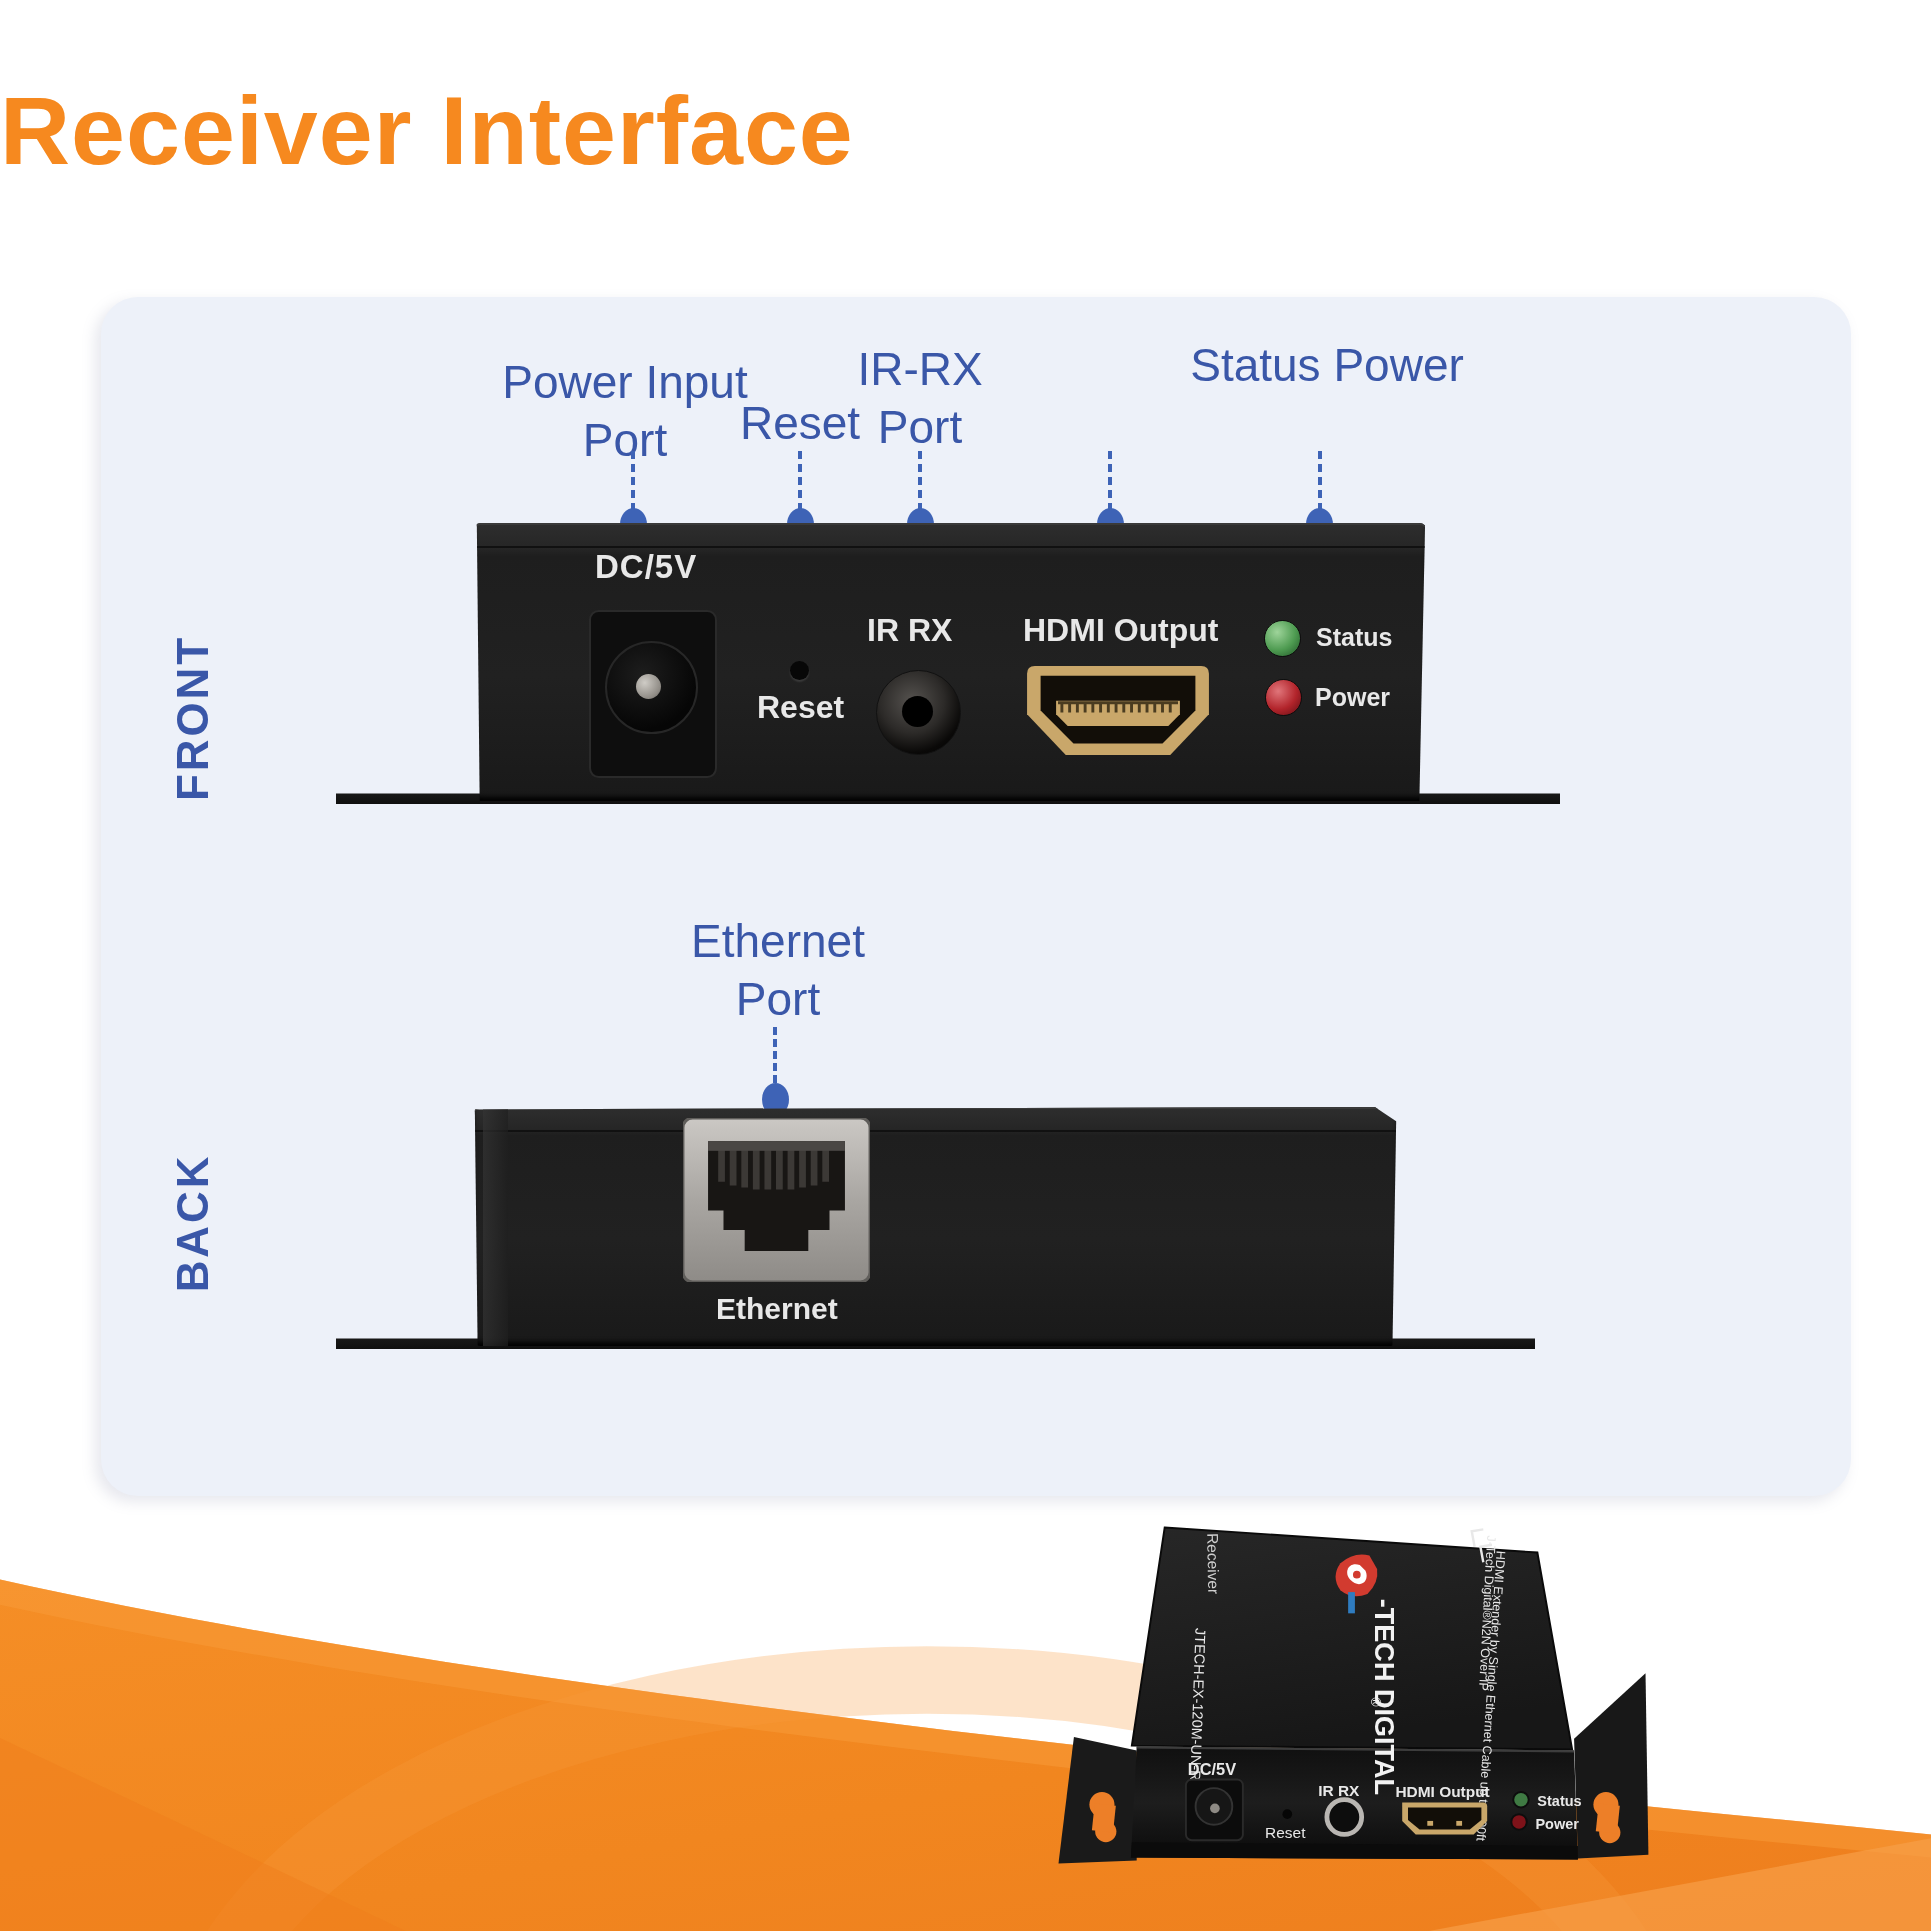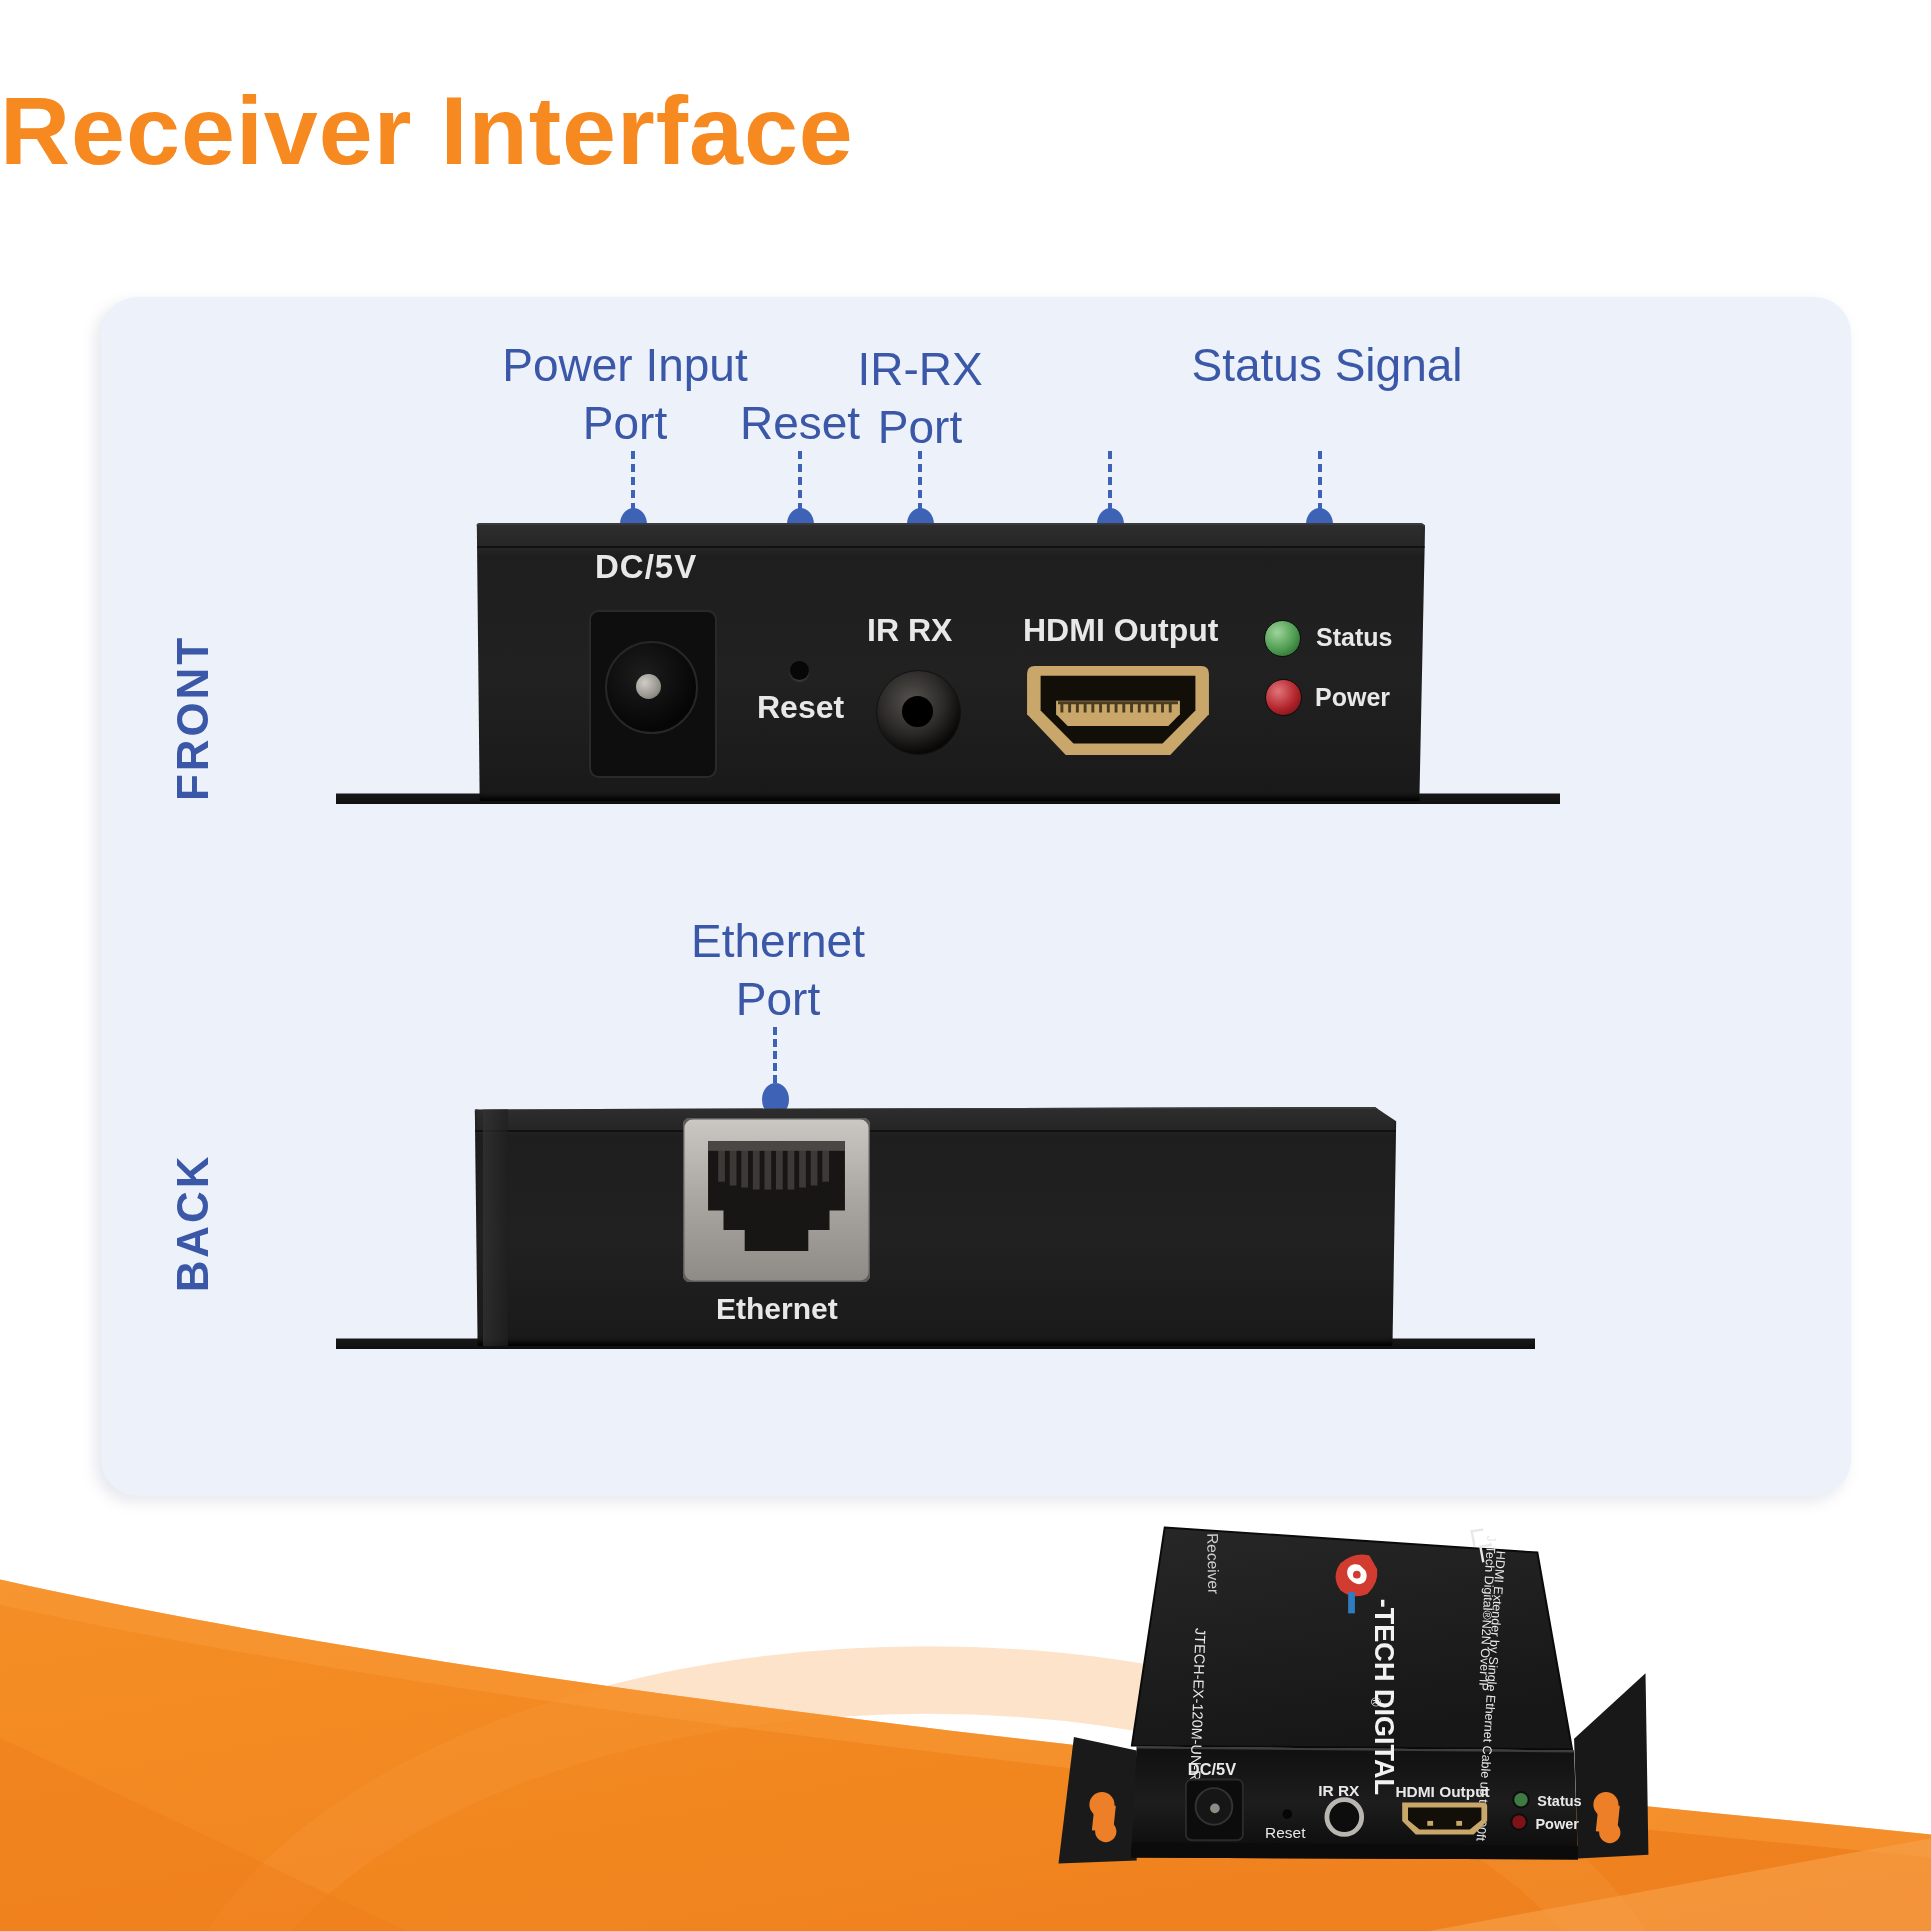--- a/index.html
+++ b/index.html
@@ -81,33 +81,33 @@
     <path d="M0,1800 L420,2000 L0,2000 Z" fill="#F07E1C" opacity="0.5"></path>
   </svg>
 
   <div class="abs title layer">Receiver Interface</div>
 
   <div class="abs panel layer"></div>
 
   <div class="abs side-label layer" style="left:77px;top:693px;">FRONT</div>
   <div class="abs side-label layer" style="left:77px;top:1198px;">BACK</div>
 
-  <div class="abs callout layer" style="left:625px;top:336px;">
+  <div class="abs callout layer" style="left:625px;top:353px;">
     <span>Power Input</span>
     <span>Port</span>
   </div>
   <div class="abs callout layer" style="left:800px;top:394px;">
     <span>Reset</span>
   </div>
   <div class="abs callout layer" style="left:920px;top:340px;">
     <span>IR-RX</span>
     <span>Port</span>
   </div>
   <div class="abs callout layer" style="left:1327px;top:336px;">
-    <span>Status Signal</span>
+    <span>Status Power</span>
   </div>
 
   <div class="abs dash layer" style="left:631px;top:451px;height:60px;"></div>
   <div class="abs dash layer" style="left:798px;top:451px;height:60px;"></div>
   <div class="abs dash layer" style="left:918px;top:451px;height:60px;"></div>
   <div class="abs dash layer" style="left:1108px;top:451px;height:60px;"></div>
   <div class="abs dash layer" style="left:1318px;top:451px;height:60px;"></div>
   <div class="abs dot layer" style="left:620px;top:508px;"></div>
   <div class="abs dot layer" style="left:787px;top:508px;"></div>
   <div class="abs dot layer" style="left:907px;top:508px;"></div>

